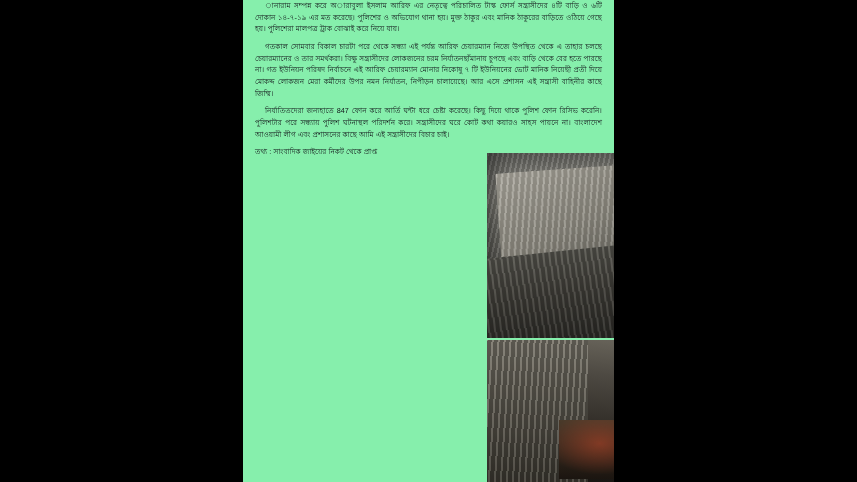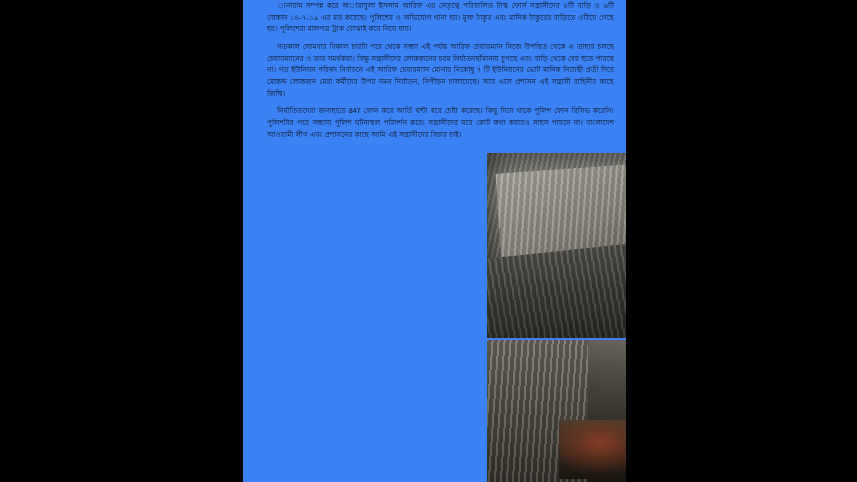--- a/index.html
+++ b/index.html
@@ -19,23 +19,22 @@
     height: 482px;
     background: #000000;
     overflow: hidden;
   }
   .post-card {
     position: absolute;
     left: 243px;
     top: 0;
     width: 371px;
     height: 482px;
-    background: #3b82f6;
+    background: #86efac;
     overflow: hidden;
-    padding-left: 12px;
   }
   .post-text {
     padding: 0 12px;
     box-sizing: border-box;
     width: 371px;
     color: #111418;
     font-size: 7.2px;
     line-height: 1.62;
     letter-spacing: 0.01em;
     text-align: justify;
@@ -156,20 +155,21 @@
 
   <div class="pane-left"></div>
   <div class="pane-right"></div>
 
   <div class="post-card">
 
     <div class="post-text">
       <p class="first">ানারাম সম্পন্ন করে অারাবুলা ইসলাম আরিফ এর নেতৃত্বে পরিচালিত টাস্ক ফোর্স সন্ত্রাসীদের ৪টি বাড়ি ও ৬টি দোকান ১৪-৭-১৯ এর মত করেছে। পুলিশের ও অভিযোগ থানা হয়। মুক্ত ঠাকুর এবং মানিক ঠাকুরের বাড়িতে ওঠিয়ে গেছে হয়। পুলিশেরা মালপত্র ট্রাক বোঝাই করে নিয়ে যায়।</p>
       <p>গতকাল সোমবার বিকাল চারটা পরে থেকে সন্ধ্যা এই পর্যন্ত আরিফ চেয়ারম্যান নিজে উপস্থিত থেকে এ তাহার চলছে চেয়ারম্যানের ও তার সমর্থকরা। বিক্ষু সন্ত্রাসীদের লোকজনের চরম নির্যাতনছাঁমানায় চুপছে এবং বাড়ি থেকে বের হতে পারছে না। গত ইউনিয়ন পরিষদ নির্বাচনে এই আরিফ চেয়ারম্যান মোনার নিকোষু ৭ টি ইউনিয়নের ভোট মানিক নিয়েছী প্রতী দিয়ে মোকদ্দ লোকজন মেরা কর্মীদের উপর নমন নির্যাতন, নিপীড়ন চালায়েছে। আর এসে প্রশাসন এই সন্ত্রাসী বাহিনীর কাছে জিম্মি।</p>
       <p>নির্যাতিতদেরা জন্যহাতে 847 ফোন করে আর্তি ঘন্টা ধরে চেষ্টা করেছে। কিছু দিয়ে থাকে পুলিশ ফোন রিসিভ করেনি। পুলিশটার পরে সন্ধ্যায় পুলিশ ঘটনাস্থল পরিদর্শন করে। সন্ত্রাসীদের ঘরে কোট কথা কয়ারও সাহস পায়নে না। বাংলাদেশ আওয়ামী লীগ এবং প্রশাসনের কাছে আমি এই সন্ত্রাসীদের বিচার চাই।</p>
+      <p class="source">তথ্য : সাংবাদিক জাইয়ের নিকট থেকে প্রাপ্ত</p>
     </div>
 
     <div class="photo-grid">
 
       <div class="tile t1">
         <div class="img img-roof"></div>
       </div>
 
       <div class="tile t4">
         <div class="img img-debris"></div>

